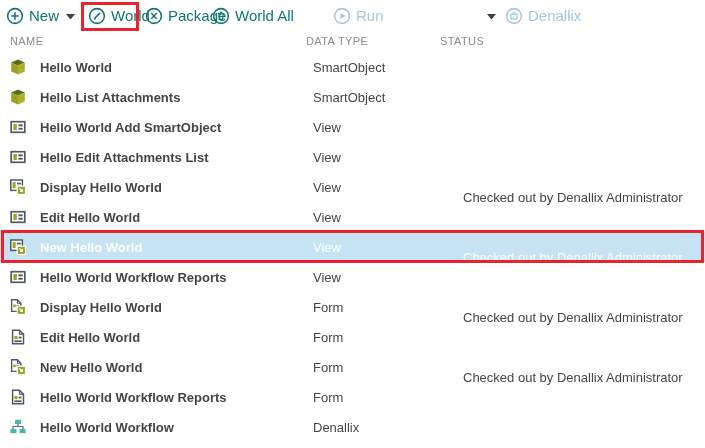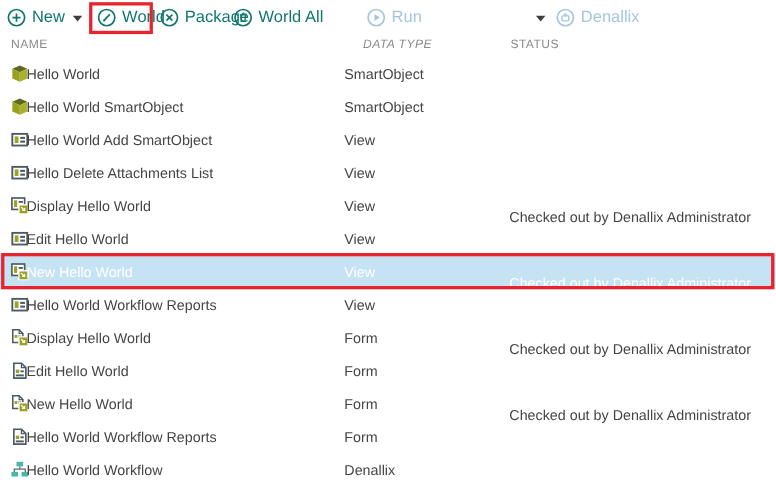--- a/index.html
+++ b/index.html
@@ -12,28 +12,28 @@
            color:#0f766e;font-size:15px;cursor:pointer;white-space:nowrap;line-height:18px;}
   .tb-item svg{width:18px;height:18px;display:block;}
   .tb-item.disabled{color:#a4c6de;cursor:default;}
   .caret{position:absolute;top:14px;width:9px;height:6px;cursor:pointer;}
   .caret svg{width:9px;height:6px;display:block;}
 
   
   .col-headers{position:absolute;top:32px;left:0;width:705px;height:19px;
                font-size:11px;color:#8a8a8a;letter-spacing:.4px;}
   .col-h{position:absolute;top:3px;}
-  .col-h.c0{left:10px;} .col-h.c1{left:330px;font-style:italic;} .col-h.c2{left:464px;}
+  .col-h.c0{left:10px;} .col-h.c1{left:306px;} .col-h.c2{left:440px;}
 
   
   #rows{position:absolute;top:52px;left:0;width:705px;}
   .row{position:relative;height:30px;font-size:13px;color:#454545;cursor:pointer;}
   .row .cell-icon{position:absolute;left:10px;top:7px;width:16px;height:16px;}
   .row .cell-icon svg{width:16px;height:16px;display:block;}
-  .row .name  {position:absolute;left:24px; top:8px;line-height:15px;}
+  .row .name  {position:absolute;left:40px; top:8px;line-height:15px;font-weight:bold;}
   .row .type  {position:absolute;left:313px;top:8px;line-height:15px;}
   .row .status{position:absolute;left:463px;top:18px;line-height:15px;}
   .row.selected{background:#c6e3f4;color:#ffffff;}
 
   
   .annotation-box{position:absolute;border:3px solid #e8232d;box-sizing:border-box;
                   pointer-events:none;z-index:5;}
   #edit-annotation{left:81px;top:2px;width:58px;height:29px;}
   #row-annotation{left:1px;top:230px;width:703px;height:33px;}
 </style>
@@ -142,21 +142,21 @@
         <span class="cell status"></span>
       </div>
       <div class="row">
         <span class="cell-icon">
           <svg viewBox="0 0 16 16">
             <polygon points="8,0.6 14.8,3.6 8,6.6 1.2,3.6" fill="#5d6a1d"></polygon>
             <polygon points="1.2,3.6 8,6.6 8,15.4 1.2,12.4" fill="#98a120"></polygon>
             <polygon points="14.8,3.6 14.8,12.4 8,15.4 8,6.6" fill="#aab12c"></polygon>
           </svg>
         </span>
-        <span class="cell name">Hello World SmartObject</span>
+        <span class="cell name">Hello List Attachments</span>
         <span class="cell type">SmartObject</span>
         <span class="cell status"></span>
       </div>
       <div class="row">
         <span class="cell-icon">
           <svg viewBox="0 0 16 16">
             <rect x="1.2" y="2.7" width="13.6" height="10.6" fill="#fff" stroke="#4d5a64" stroke-width="1.7"></rect>
             <rect x="3.4" y="5" width="3.4" height="6" fill="#9ca324"></rect>
             <rect x="8.4" y="5.4" width="4.3" height="1.9" fill="#4d5a64"></rect>
             <rect x="8.4" y="8.8" width="4.3" height="1.9" fill="#4d5a64"></rect>
@@ -168,21 +168,21 @@
       </div>
       <div class="row">
         <span class="cell-icon">
           <svg viewBox="0 0 16 16">
             <rect x="1.2" y="2.7" width="13.6" height="10.6" fill="#fff" stroke="#4d5a64" stroke-width="1.7"></rect>
             <rect x="3.4" y="5" width="3.4" height="6" fill="#9ca324"></rect>
             <rect x="8.4" y="5.4" width="4.3" height="1.9" fill="#4d5a64"></rect>
             <rect x="8.4" y="8.8" width="4.3" height="1.9" fill="#4d5a64"></rect>
           </svg>
         </span>
-        <span class="cell name">Hello Delete Attachments List</span>
+        <span class="cell name">Hello Edit Attachments List</span>
         <span class="cell type">View</span>
         <span class="cell status"></span>
       </div>
       <div class="row">
         <span class="cell-icon">
           <svg viewBox="0 0 16 16">
             <rect x="0.8" y="1" width="11.6" height="10.4" fill="#fff" stroke="#4d5a64" stroke-width="1.5"></rect>
             <rect x="2.7" y="3.1" width="2.9" height="6" fill="#9ca324"></rect>
             <rect x="7" y="3.7" width="3.8" height="1.7" fill="#4d5a64"></rect>
             <rect x="7.2" y="7.2" width="8.3" height="8.3" fill="#9ca324" stroke="#ffffff" stroke-width="1.2"></rect>

